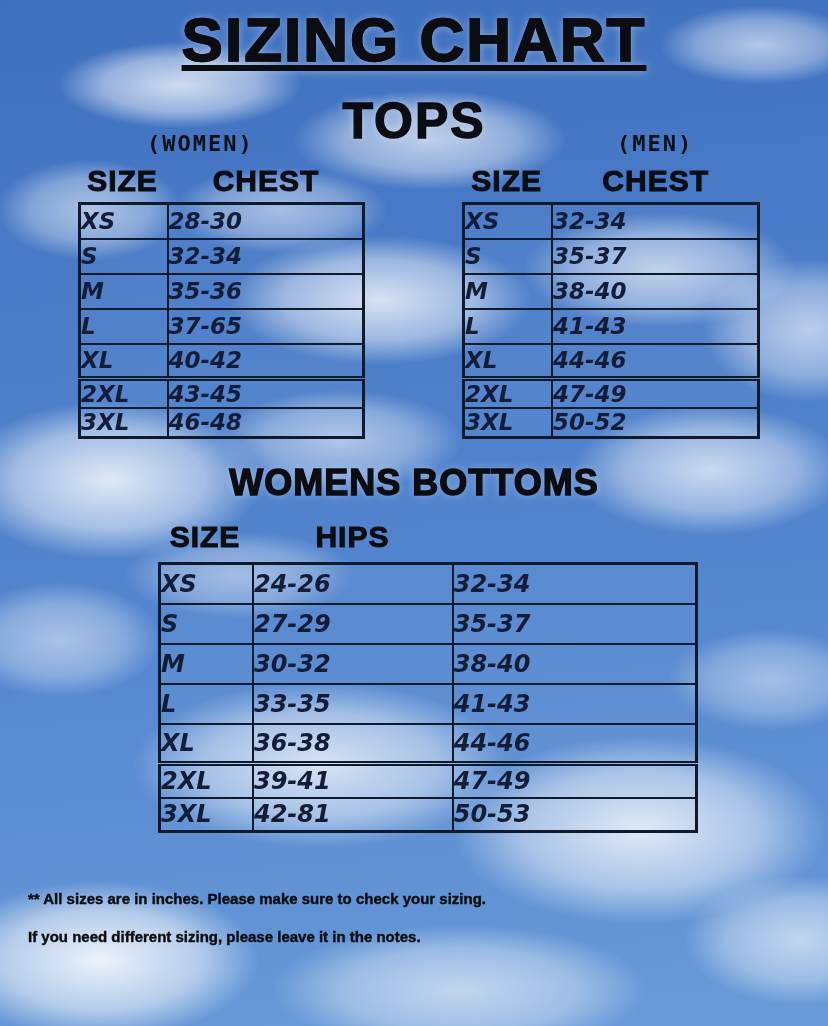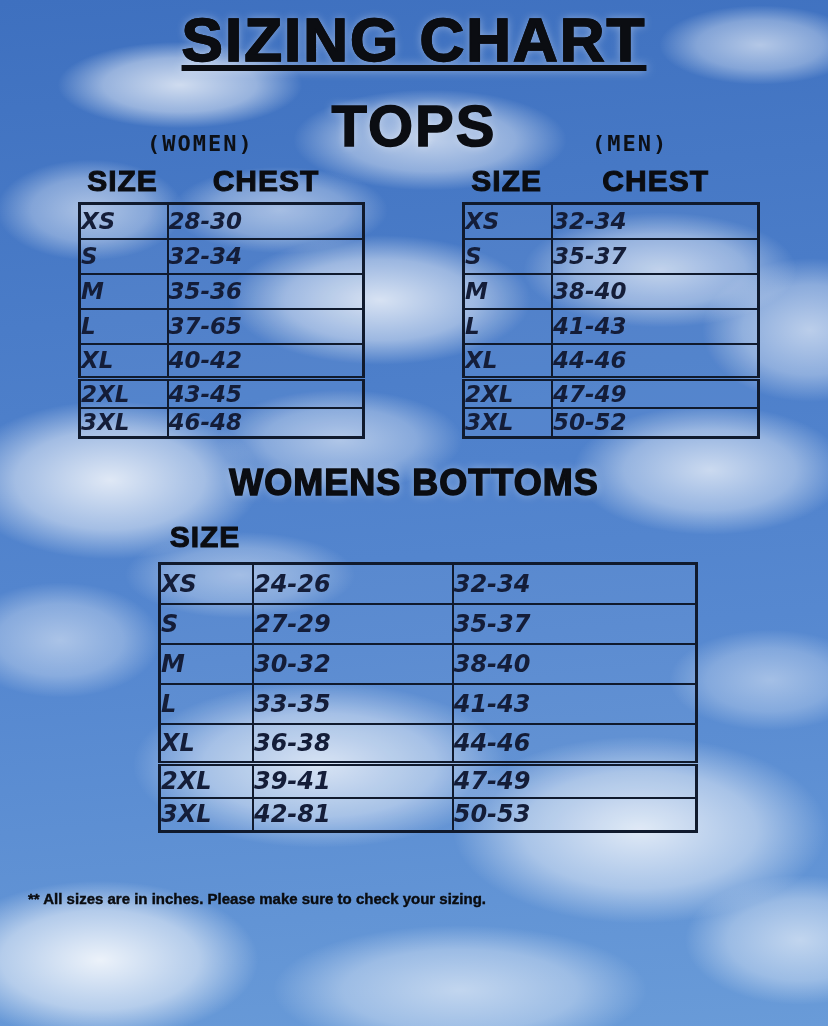--- a/index.html
+++ b/index.html
@@ -38,30 +38,30 @@
     color: #0b0d12;
     -webkit-text-stroke: 1.4px #0b0d12;
     text-shadow: 0 0 10px rgba(255,255,255,.45);
   }
   .page-title {
     position: absolute; top: 4px; left: 0; width: 100%;
     text-align: center; font-size: 62px; letter-spacing: 2px; text-decoration: underline;
   }
   .tops-heading {
     position: absolute; top: 92px; left: 0; width: 100%;
-    text-align: center; font-size: 58px; letter-spacing: 2px;
+    text-align: center; font-size: 50px; letter-spacing: 2px;
   }
   .mono-label {
     position: absolute; top: 131px;
     font-family: "DejaVu Sans Mono", monospace;
     font-weight: 700; font-size: 22px; letter-spacing: 2px;
     color: #0d1016;
   }
   .women-label { left: 147px; }
-  .men-label   { left: 592px; }
+  .men-label   { left: 617px; }
   .col-headers { position: absolute; display: grid; }
   .col-headers span {
     text-align: center; font-size: 30px; font-weight: 900;
     color: #0b0d12; -webkit-text-stroke: 1px #0b0d12;
     letter-spacing: 1px;
   }
   .women-tops-headers { top: 164px; left: 78px;  width: 287px; grid-template-columns: 31% 69%; }
   .men-tops-headers   { top: 164px; left: 462px; width: 298px; grid-template-columns: 30% 70%; }
   .bottoms-heading {
     position: absolute; top: 462px; left: 0; width: 100%;
@@ -190,20 +190,21 @@
       <td>3XL</td>
       <td>50-52</td>
     </tr>
   </tbody>
 </table>
 
 <h2 class="heavy bottoms-heading">WOMENS BOTTOMS</h2>
 
 <div class="col-headers bottoms-headers">
   <span>SIZE</span>
+  <span>HIPS</span>
 </div>
 
 <table class="bottoms-table">
   <colgroup>
       <col style="width:17.4%">
       <col style="width:37.2%">
       <col style="width:45.4%">
     </colgroup>
   <tbody>
     <tr class="tall">
@@ -239,13 +240,14 @@
     <tr class="short">
       <td>3XL</td>
       <td>42-81</td>
       <td>50-53</td>
     </tr>
   </tbody>
 </table>
 
 <div class="footer">
   <div>** All sizes are in inches. Please make sure to check your sizing.</div>
+  <div>If you need different sizing, please leave it in the notes.</div>
 </div>
 
 </body></html>

